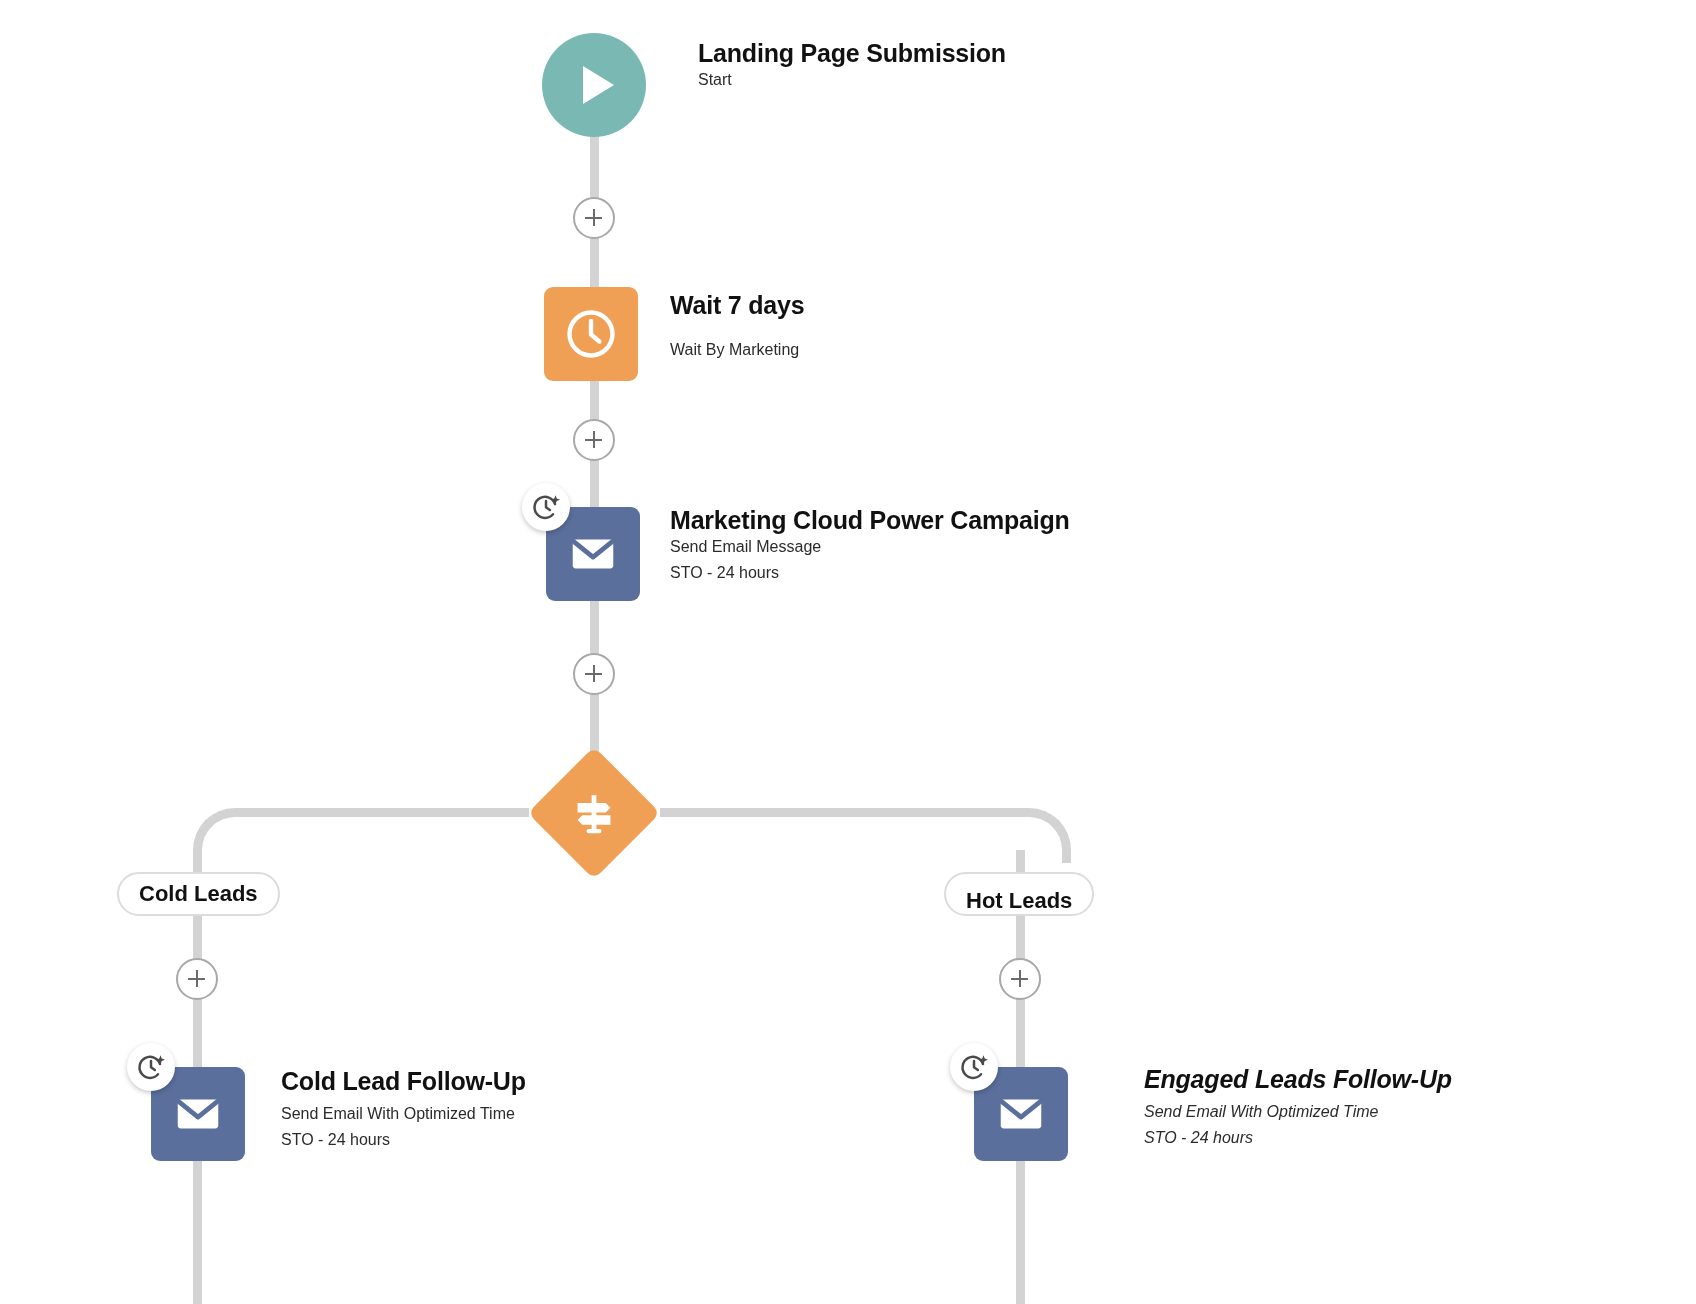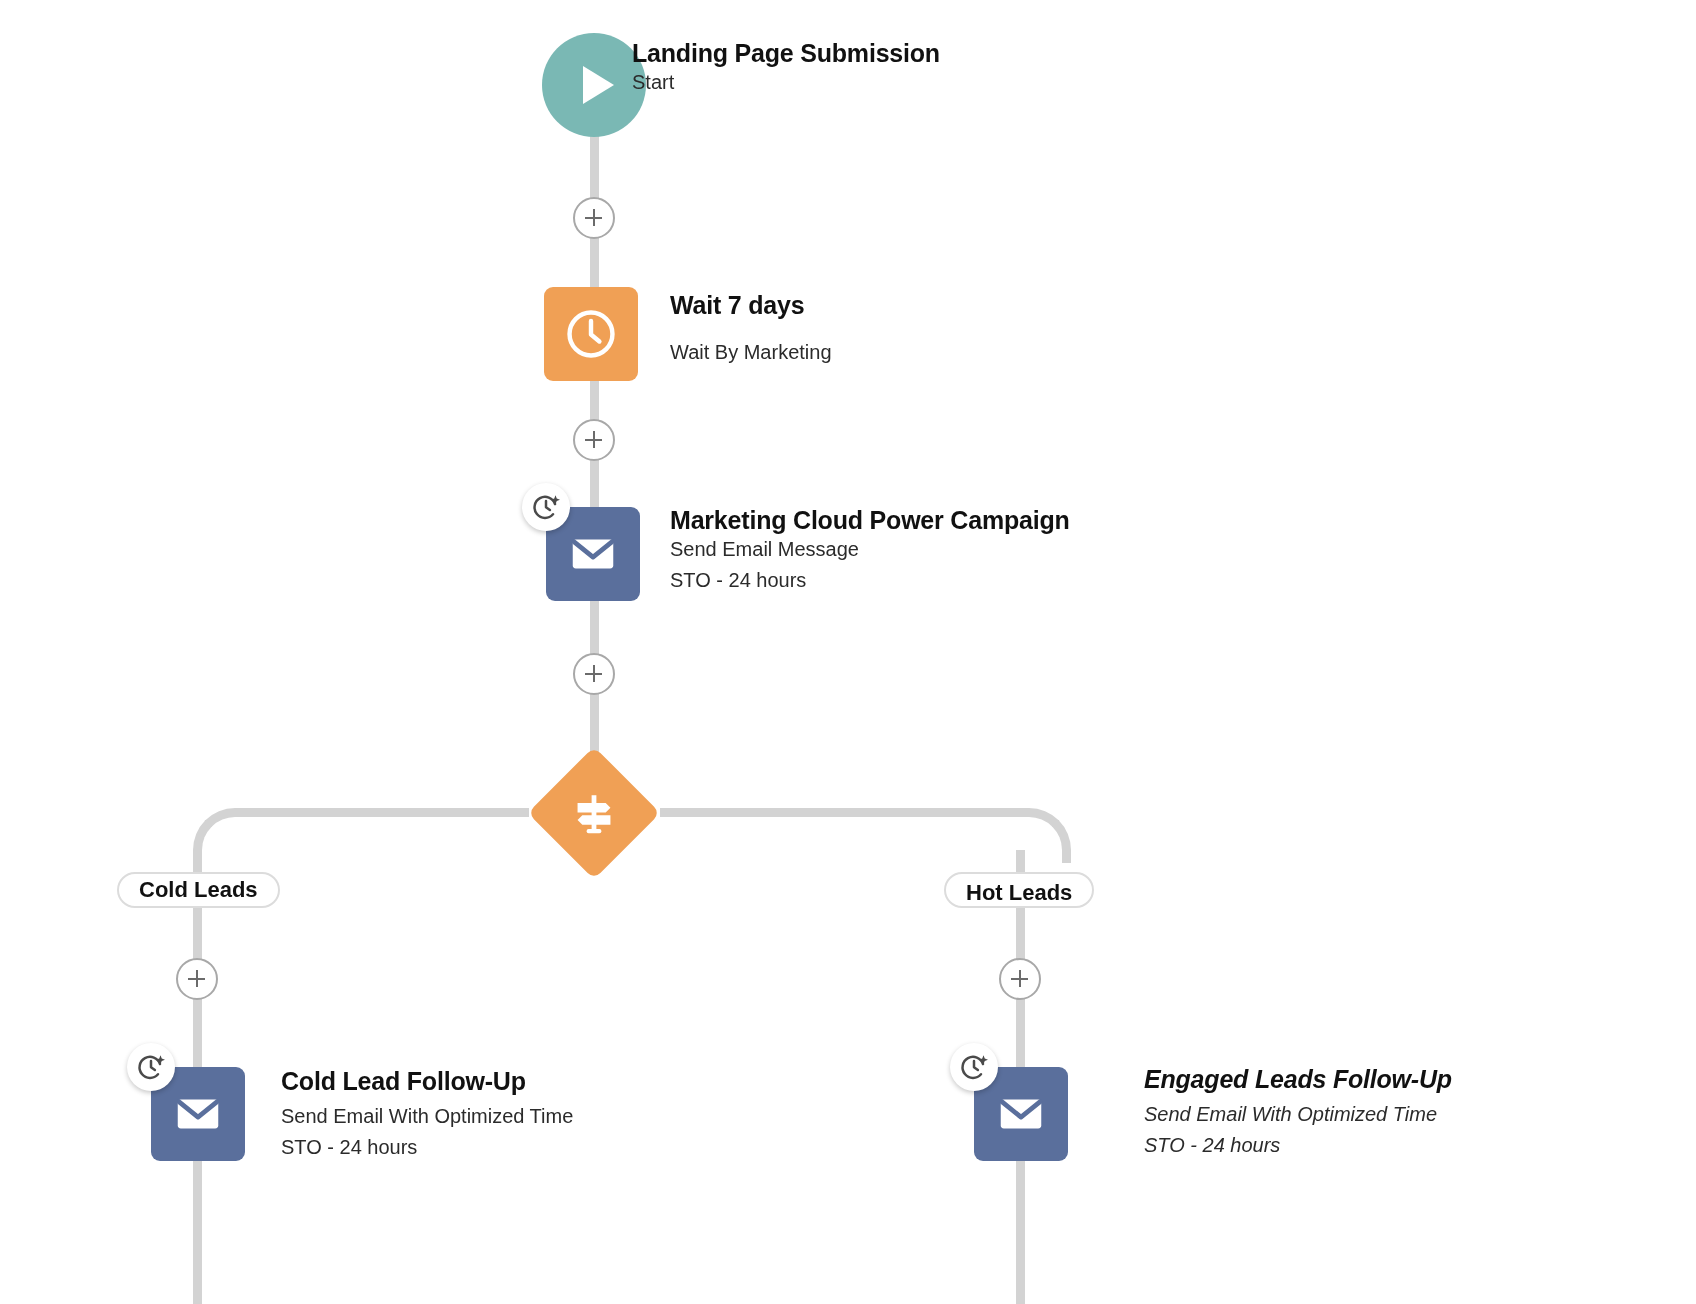--- a/index.html
+++ b/index.html
@@ -77,29 +77,29 @@
     z-index:9;
   }
 
   
   .labels{position:absolute;z-index:7;}
   .lbl-title{
     font-size:25px;font-weight:bold;color:#111111;
     letter-spacing:-0.2px;white-space:nowrap;line-height:1.25;
   }
   .lbl-sub{
-    font-size:20px;font-weight:normal;color:#2b2b2b;
+    font-size:16px;font-weight:normal;color:#2b2b2b;
     white-space:nowrap;line-height:1.35;
   }
 
   
   .pill{
     position:absolute;z-index:8;
     background:#ffffff;border:2px solid #dcdcdc;
-    border-radius:24px;height:36px;
+    border-radius:24px;height:44px;
     display:flex;align-items:center;justify-content:center;
     padding:0 20px;
     font-size:22px;font-weight:bold;color:#111111;
     white-space:nowrap;
     box-sizing:border-box;
   }
 </style>
 </head>
 <body>
 
@@ -133,21 +133,21 @@
   <div class="plus" style="left:573px;top:419px;"></div>
   <div class="plus" style="left:573px;top:653px;"></div>
   <div class="plus" style="left:176px;top:958px;"></div>
   <div class="plus" style="left:999px;top:958px;"></div>
 
   <div class="node" style="left:542px;top:33px;">
     <div class="start-circle">
       <div class="play-tri"></div>
     </div>
   </div>
-  <div class="labels" style="left:632px;top:38px;">
+  <div class="labels" style="left:698px;top:38px;">
     <div class="lbl-title">Landing Page Submission</div>
     <div class="lbl-sub">Start</div>
   </div>
 
   <div class="node" style="left:544px;top:287px;">
     <div class="sq sq-wait">
       <svg width="56" height="56" viewBox="0 0 24 24">
         <circle cx="12" cy="12" r="9.2" fill="none" stroke="#ffffff" stroke-width="1.9"></circle>
         <path d="M12 6.4 V12.2 L15.6 15.2" fill="none" stroke="#ffffff" stroke-width="1.9" stroke-linecap="round" stroke-linejoin="round"></path>
       </svg>

